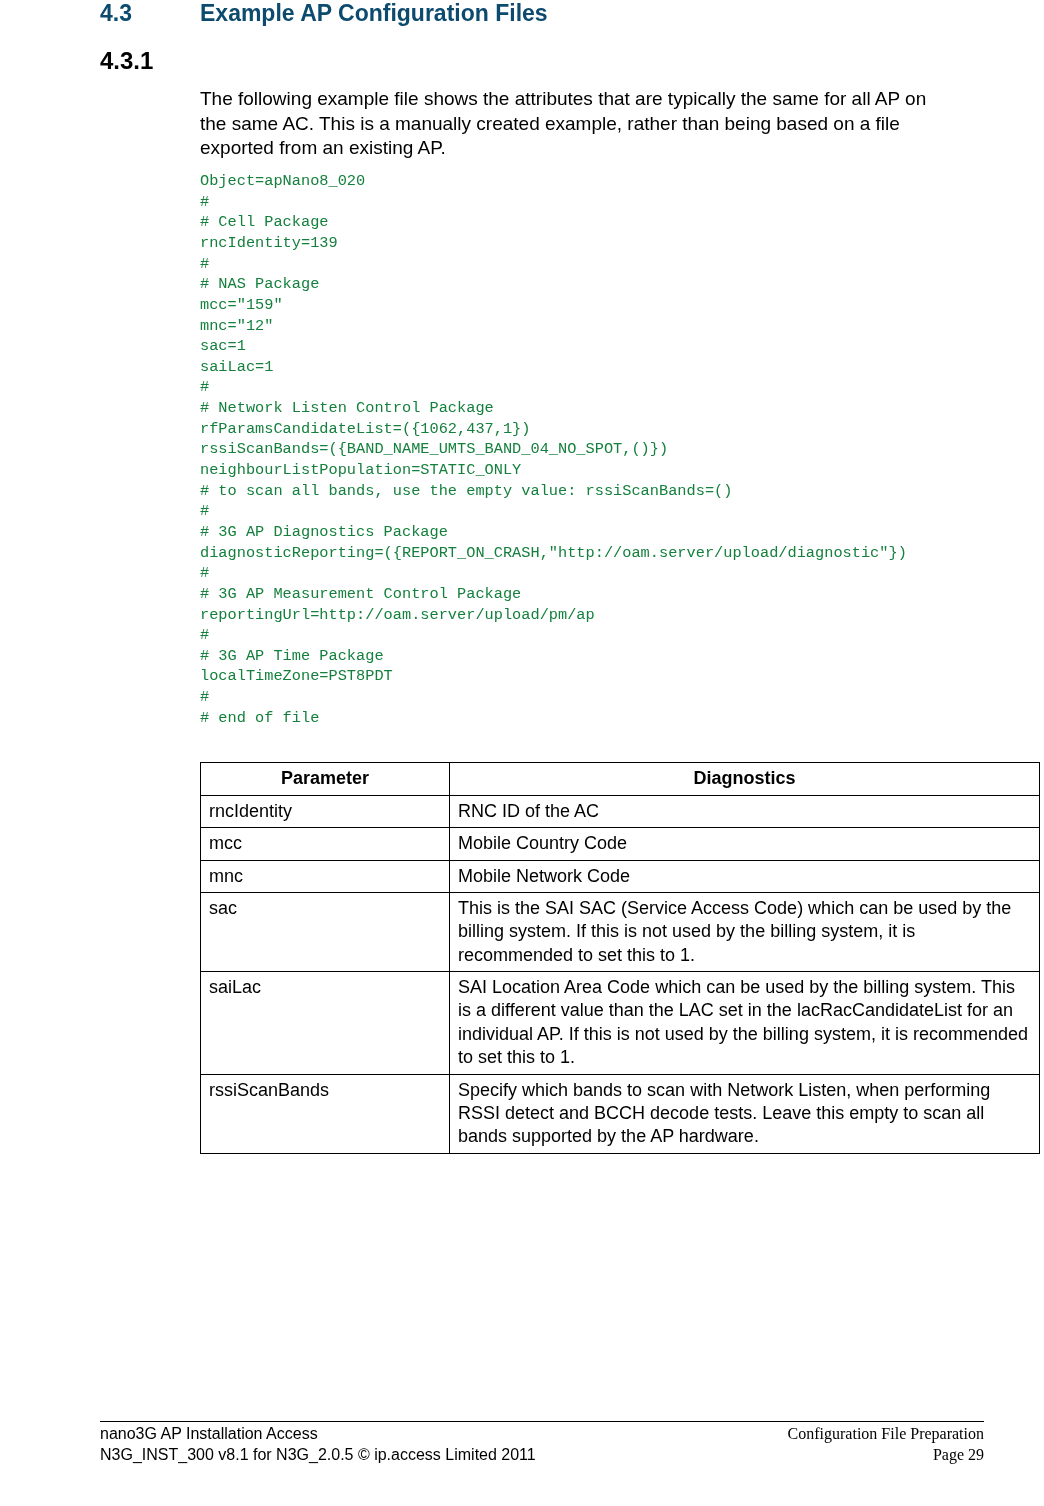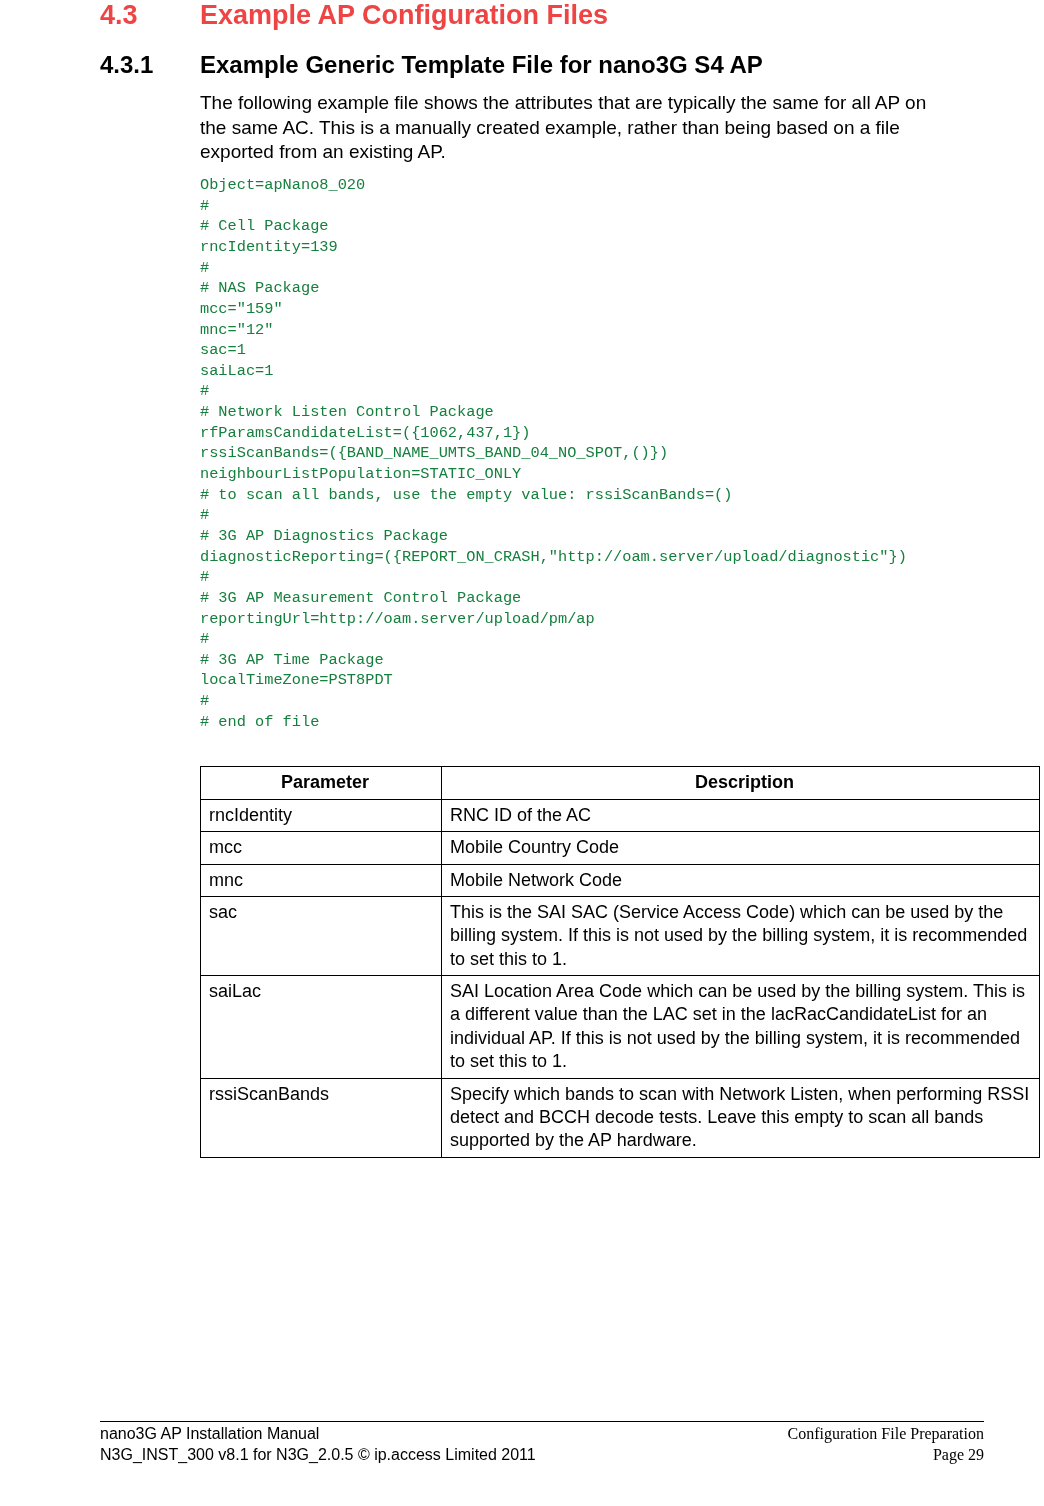--- a/index.html
+++ b/index.html
@@ -16,23 +16,23 @@
   }
   .page {
     padding: 0 100px 0 100px;
     box-sizing: border-box;
     height: 100%;
     position: relative;
   }
   .h1-line {
     display: flex;
     align-items: baseline;
-    color: #ef4444;
+    color: #0c4a6e;
     font-weight: bold;
-    font-size: 27px;
+    font-size: 23px;
     margin: 0 0 20px 0;
     padding-top: 0;
   }
   .h1-line .num {
     width: 100px;
     flex: none;
   }
   .h2-line {
     display: flex;
     align-items: baseline;
@@ -63,21 +63,21 @@
   }
   table.param {
     border-collapse: collapse;
     margin-left: 100px;
     margin-top: 34px;
     width: 840px;
     font-size: 18px;
   }
   table.param th, table.param td {
     border: 1px solid #000;
-    padding: 4px 0 4px 8px;
+    padding: 4px 8px 4px 8px;
     text-align: left;
     vertical-align: top;
     line-height: 1.3;
   }
   table.param th {
     font-weight: bold;
     text-align: center;
   }
   table.param td.pname {
     width: 232px;
@@ -106,21 +106,20 @@
 
 <div class="page">
 
   <div class="h1-line">
     <span class="num">4.3</span>
     <span>Example AP Configuration Files</span>
   </div>
 
   <div class="h2-line">
     <span class="num">4.3.1</span>
-    <span>Example Generic Template File for nano3G S4 AP</span>
   </div>
 
   <div class="body-text">
     <p>The following example file shows the attributes that are typically the same for all AP on the same AC. This is a manually created example, rather than being based on a file exported from an existing AP.</p>
   </div>
 
   <div class="code-block">Object=apNano8_020
 #
 # Cell Package
 rncIdentity=139
@@ -145,21 +144,21 @@
 #
 # 3G AP Time Package
 localTimeZone=PST8PDT
 #
 # end of file</div>
 
   <table class="param">
     <thead>
       <tr>
         <th class="pname">Parameter</th>
-        <th>Description</th>
+        <th>Diagnostics</th>
       </tr>
     </thead>
     <tbody>
       <tr>
         <td class="pname">rncIdentity</td>
         <td>RNC ID of the AC</td>
       </tr>
       <tr>
         <td class="pname">mcc</td>
         <td>Mobile Country Code</td>
@@ -178,21 +177,21 @@
       </tr>
       <tr>
         <td class="pname">rssiScanBands</td>
         <td>Specify which bands to scan with Network Listen, when performing RSSI detect and BCCH decode tests. Leave this empty to scan all bands supported by the AP hardware.</td>
       </tr>
     </tbody>
   </table>
 
   <div class="footer">
     <div class="left">
-      <div>nano3G AP Installation Manual</div>
+      <div>nano3G AP Installation Access</div>
       <div>N3G_INST_300 v8.1 for N3G_2.0.5 © ip.access Limited 2011</div>
     </div>
     <div class="right">
       <div>Configuration File Preparation</div>
       <div>Page 29</div>
     </div>
   </div>
 
 </div>
 

